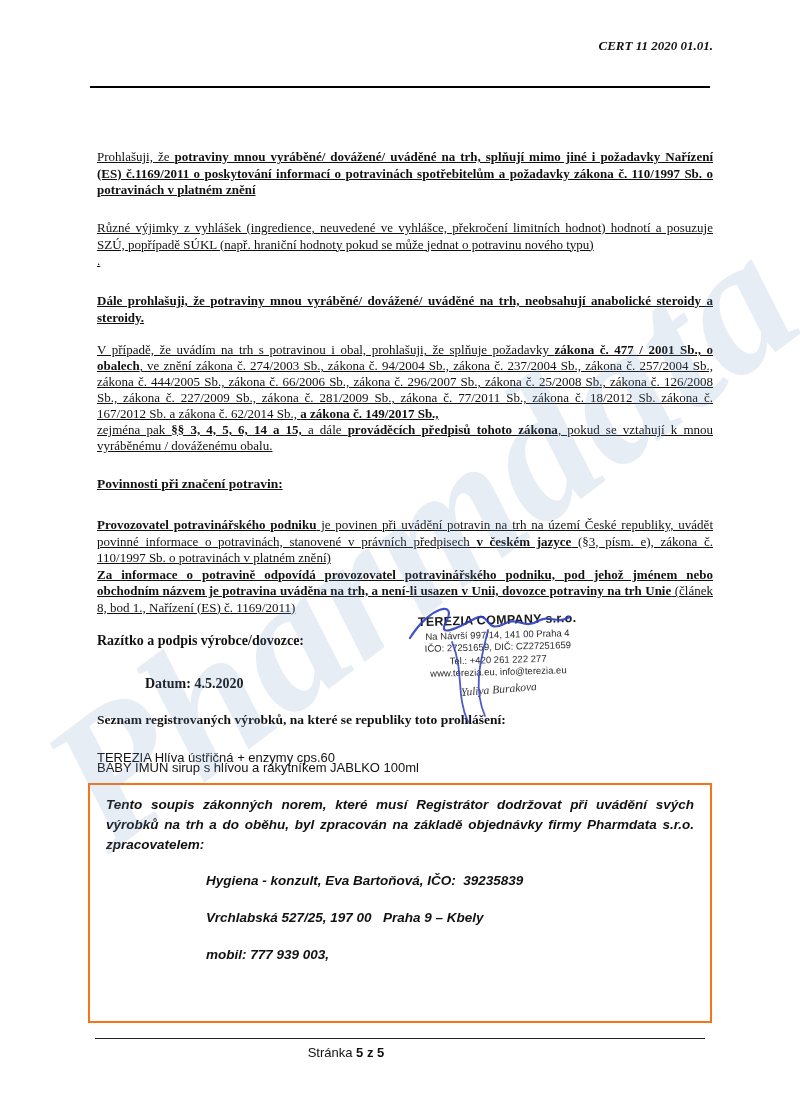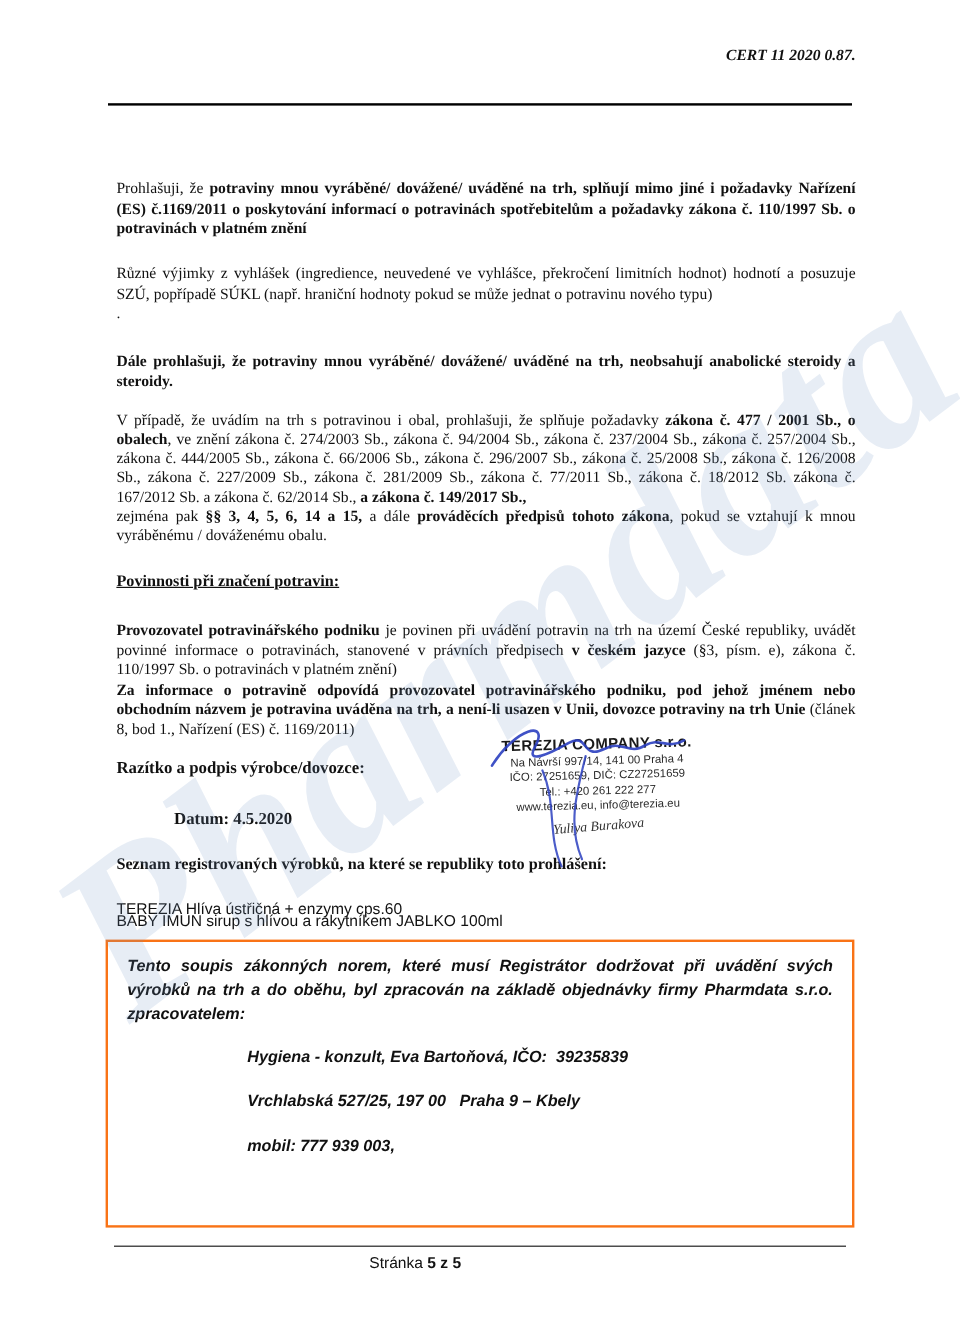--- a/index.html
+++ b/index.html
@@ -3,21 +3,21 @@
 <meta charset="utf-8">
 <style>
   html,body { margin:0; padding:0; background:#ffffff; }
   .page {
     position:relative; width:800px; height:1100px; margin:0 auto;
     background:#ffffff; overflow:hidden; color:#111;
     font-family:"Liberation Serif", serif; font-size:13px; line-height:16.5px;
   }
   .abs { position:absolute; }
   .sans { font-family:"Liberation Sans", sans-serif; }
-  .just { text-align:justify; }
+  .just { text-align:justify;text-decoration:underline; }
   b, strong { font-weight:bold; }
 
   .doc-code { top:38px; right:87px; font-style:italic; font-weight:600; font-size:13px; }
   .header-rule { top:86px; left:90px; width:620px; border-top:2px solid #000; }
 
   .body-block { left:97px; width:616px; }
   .p1 { top:136px; }
   .p2 { top:207px; }
   .p3 { top:280px; font-weight:bold; }
   .p4 { top:329px; line-height:16px; }
@@ -62,21 +62,21 @@
     transform:rotate(-37deg); z-index:5; pointer-events:none; white-space:nowrap;
   }
 </style>
 </head>
 <body>
 
 <div class="page">
 
   <div class="abs watermark">Pharmdata</div>
 
-  <div class="abs doc-code">CERT 11 2020 0.87.</div>
+  <div class="abs doc-code">CERT 11 2020 01.01.</div>
   <div class="abs header-rule"></div>
 
   <p class="abs body-block just p1"><span>Prohlašuji, že </span><b>potraviny mnou vyráběné/ dovážené/ uváděné na trh, splňují mimo jiné i požadavky Nařízení (ES) č.1169/2011 o poskytování informací o potravinách spotřebitelům a požadavky zákona č. 110/1997 Sb. o potravinách v platném znění</b></p>
 
   <p class="abs body-block just p3"><span>Dále prohlašuji, že potraviny mnou vyráběné/ dovážené/ uváděné na trh, neobsahují anabolické steroidy a steroidy.</span></p>
 
   <p class="abs body-block just p2"><span>Různé výjimky z vyhlášek (ingredience, neuvedené ve vyhlášce, překročení limitních hodnot) hodnotí a posuzuje SZÚ, popřípadě SÚKL (např. hraniční hodnoty pokud se může jednat o potravinu nového typu)</span><br><span>.</span></p>
 
   <p class="abs body-block just p4"><span>V případě, že uvádím na trh s potravinou i obal, prohlašuji, že splňuje požadavky </span><b>zákona č. 477 / 2001 Sb., o obalech</b><span>, ve znění zákona č. 274/2003 Sb., zákona č. 94/2004 Sb., zákona č. 237/2004 Sb., zákona č. 257/2004 Sb., zákona č. 444/2005 Sb., zákona č. 66/2006 Sb., zákona č. 296/2007 Sb., zákona č. 25/2008 Sb., zákona č. 126/2008 Sb., zákona č. 227/2009 Sb., zákona č. 281/2009 Sb., zákona č. 77/2011 Sb., zákona č. 18/2012 Sb. zákona č. 167/2012 Sb. a zákona č. 62/2014 Sb., </span><b>a zákona č. 149/2017 Sb.,</b><br><span>zejména pak </span><b>§§ 3, 4, 5, 6, 14 a 15,</b><span> a dále </span><b>prováděcích předpisů tohoto zákona</b><span>, pokud se vztahují k mnou vyráběnému / dováženému obalu.</span></p>
 

